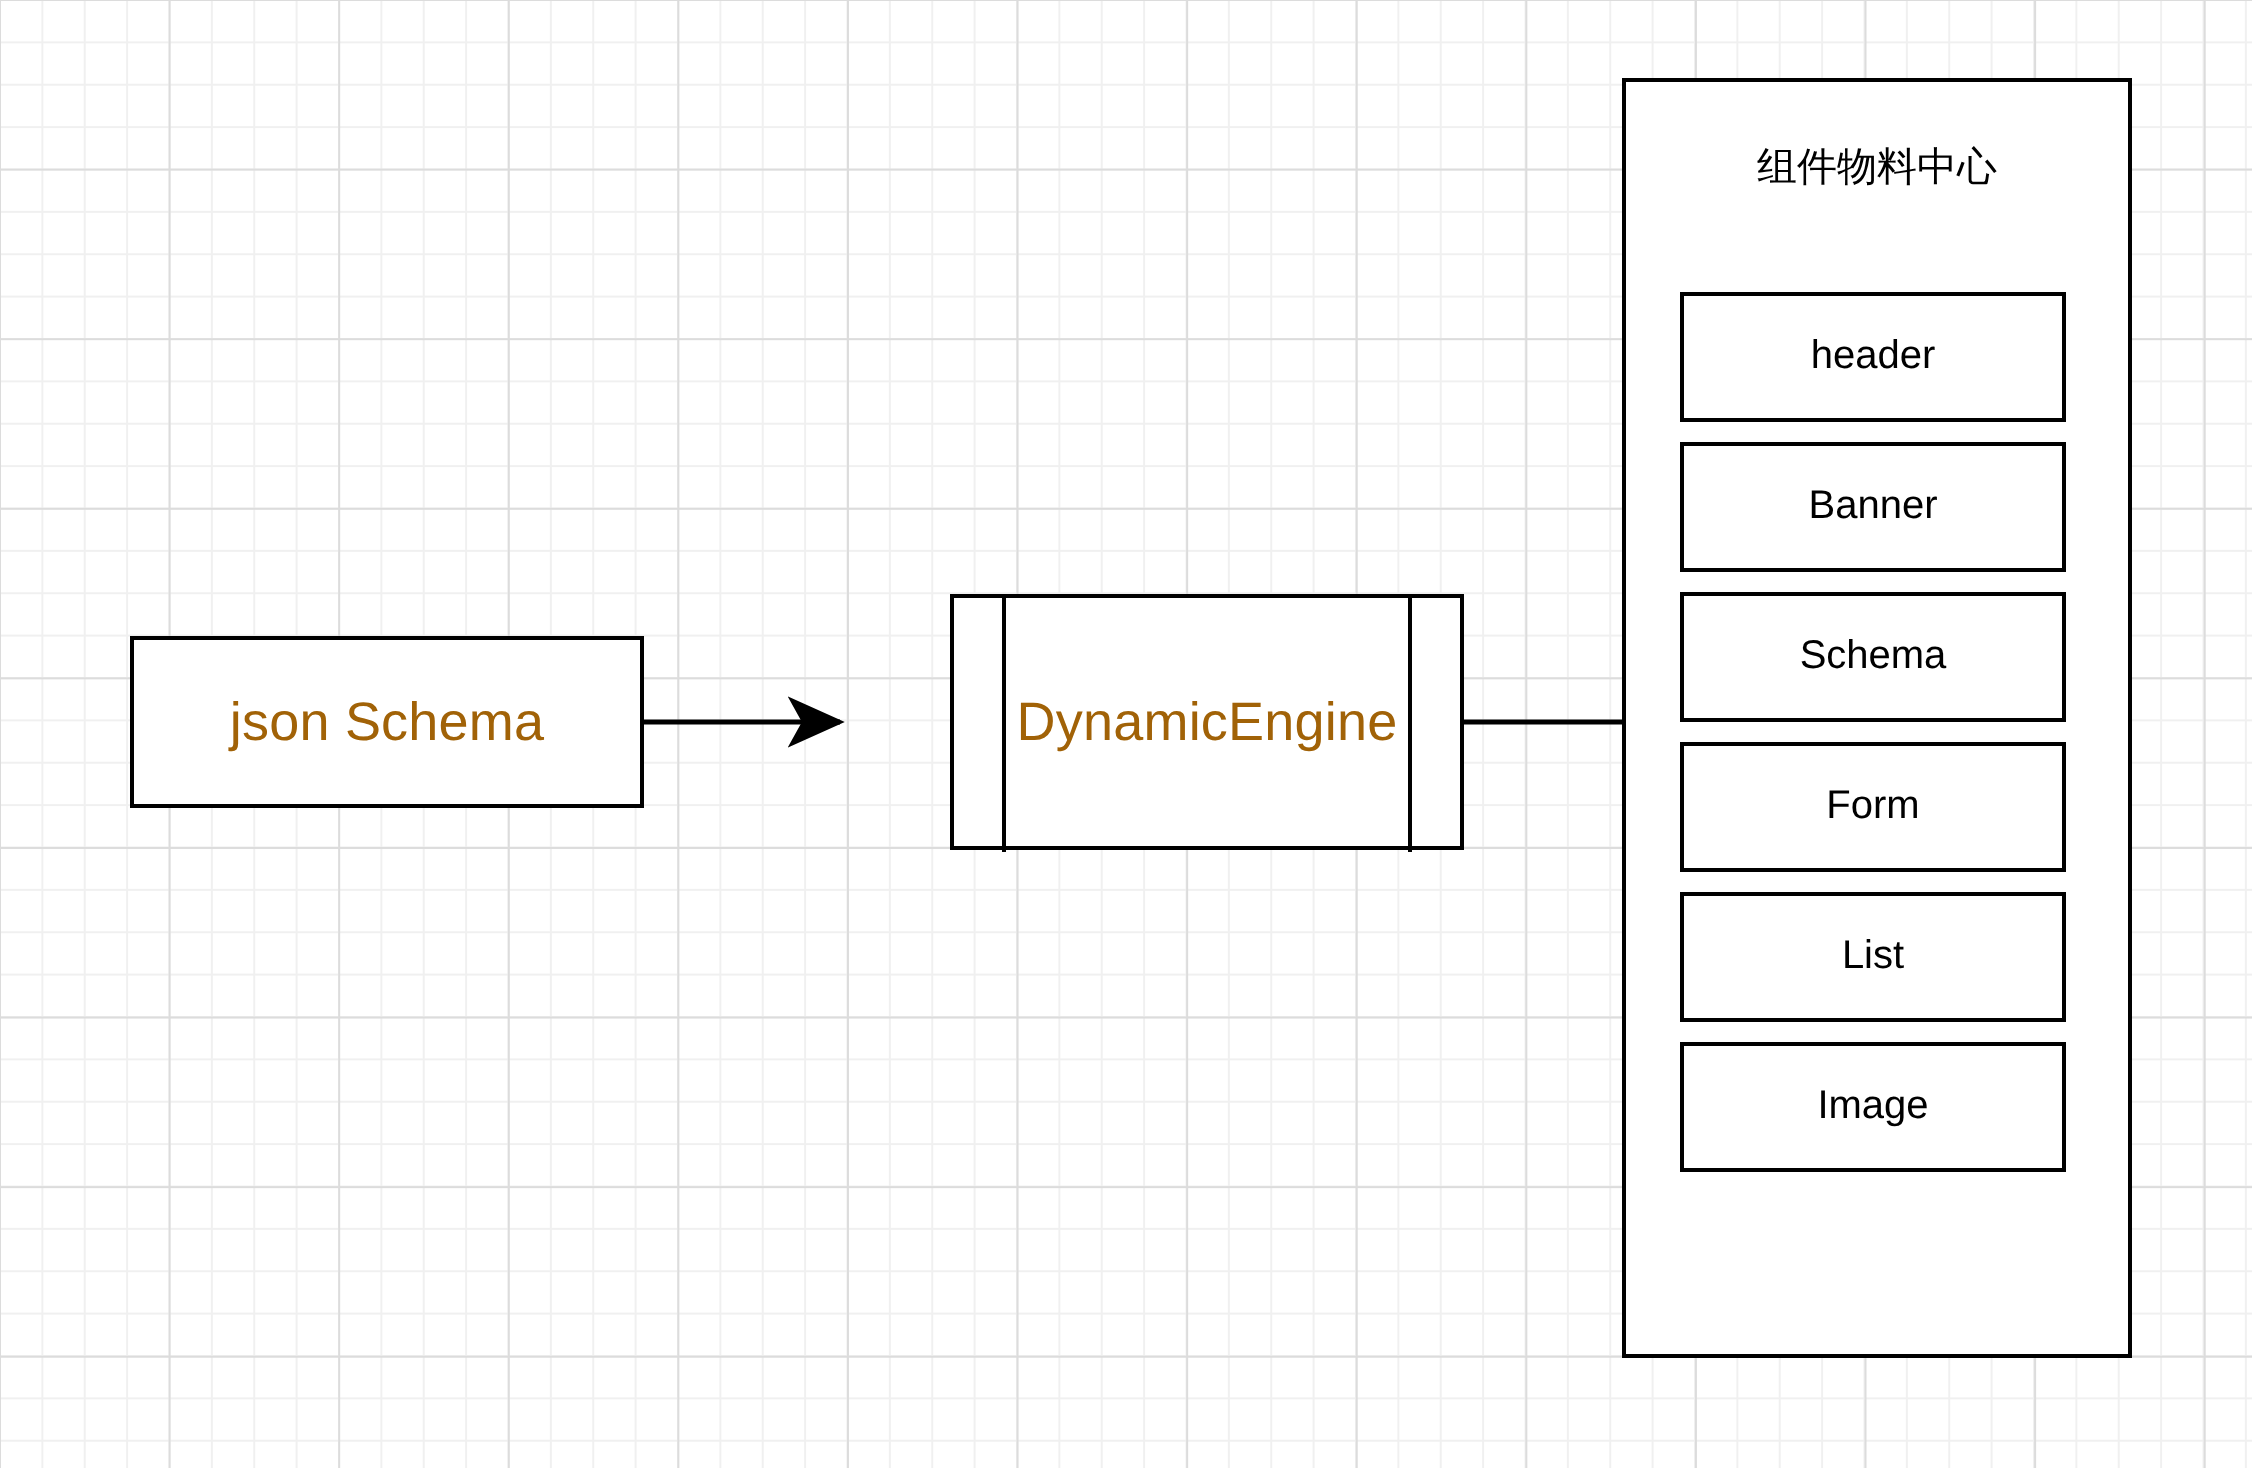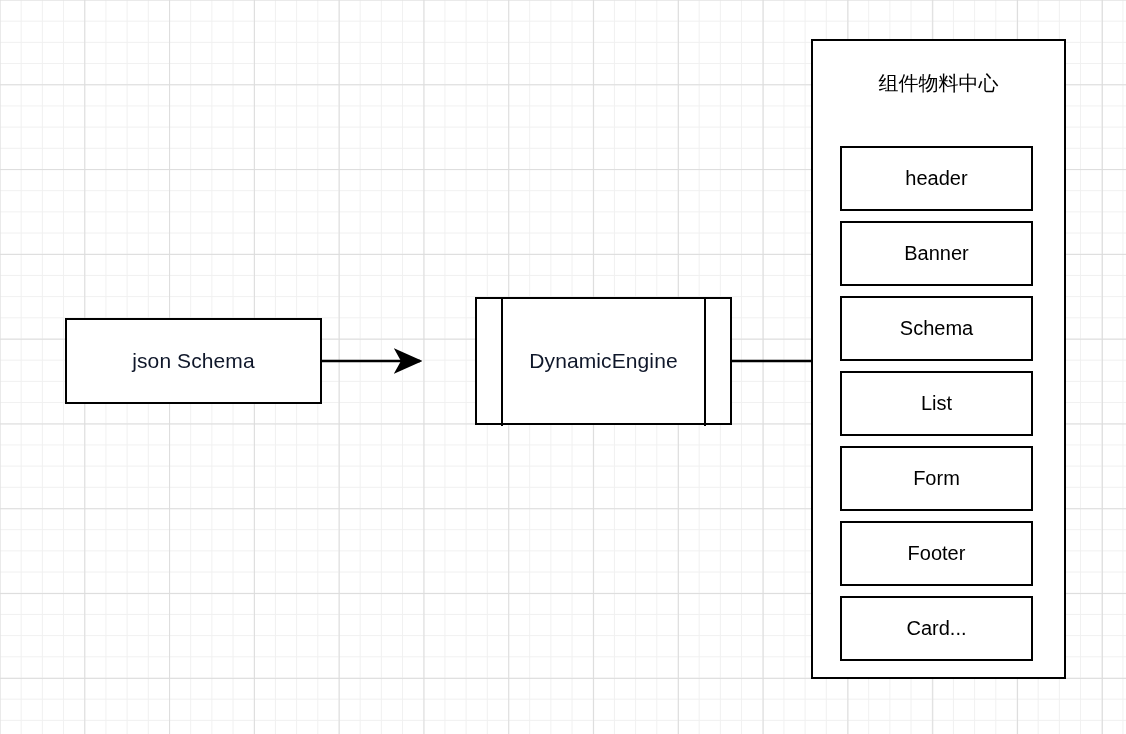--- a/index.html
+++ b/index.html
@@ -33,22 +33,22 @@
     position: absolute;
     box-sizing: border-box;
     background: #ffffff;
     border: 2.5px solid #000000;
     display: flex;
     align-items: center;
     justify-content: center;
   }
 
   .node-label {
-    color: #0f172a;
-    font-size: 21px;
+    color: #a16207;
+    font-size: 27px;
     line-height: 1.2;
     white-space: nowrap;
     letter-spacing: 0.1px;
   }
 
   
   #node-json-schema {
     left: 65px;
     top: 318px;
     width: 257px;
@@ -168,27 +168,24 @@
       <div class="panel-item">
         <span class="panel-item-label">header</span>
       </div>
       <div class="panel-item">
         <span class="panel-item-label">Banner</span>
       </div>
       <div class="panel-item">
         <span class="panel-item-label">Schema</span>
       </div>
       <div class="panel-item">
+        <span class="panel-item-label">Form</span>
+      </div>
+      <div class="panel-item">
         <span class="panel-item-label">List</span>
       </div>
       <div class="panel-item">
-        <span class="panel-item-label">Form</span>
-      </div>
-      <div class="panel-item">
-        <span class="panel-item-label">Footer</span>
-      </div>
-      <div class="panel-item">
-        <span class="panel-item-label">Card...</span>
+        <span class="panel-item-label">Image</span>
       </div>
     </div>
   </div>
 
 </div>
 
 </body></html>

